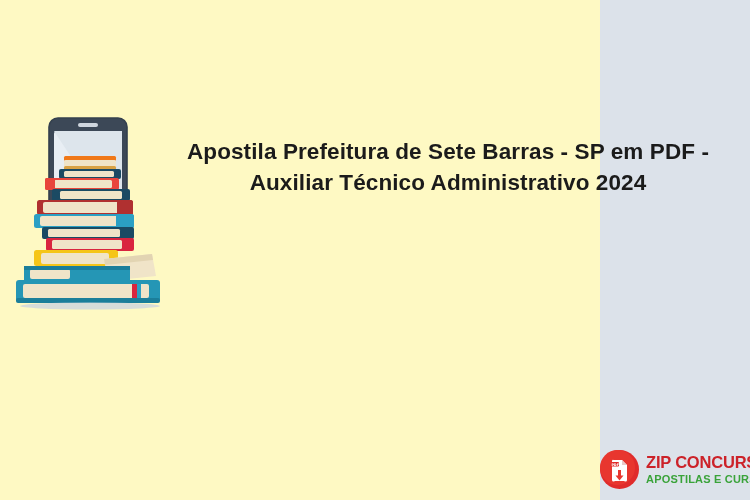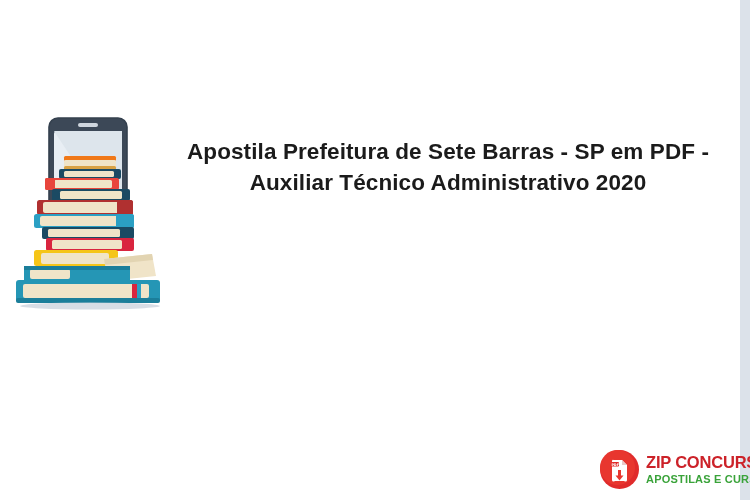--- a/index.html
+++ b/index.html
@@ -8,23 +8,23 @@
   }
   body {
     width: 750px;
     height: 500px;
     background: #dce2ea;
     font-family: "Liberation Sans", sans-serif;
     overflow: hidden;
   }
   .canvas {
     position: relative;
-    width: 740px;
+    width: 600px;
     height: 500px;
-    background: #ffffff;
+    background: #fef9c3;
   }
 
   
   .illustration {
     position: absolute;
     left: 12px;
     top: 114px;
     width: 154px;
     height: 196px;
   }
@@ -169,21 +169,21 @@
         <rect x="125" y="170" width="4" height="14" fill="#2ba0c4"></rect>
         <rect x="4" y="184" width="144" height="5" rx="2" fill="#1b7e9a"></rect>
       </g>
 
       <ellipse cx="78" cy="192" rx="70" ry="3.5" fill="#cdd5de" opacity="0.8"></ellipse>
     </svg>
   </div>
 
   <div class="title-block">
     <div class="title-text">Apostila Prefeitura de Sete Barras - SP em PDF -</div>
-    <div class="title-text">Auxiliar Técnico Administrativo 2020</div>
+    <div class="title-text">Auxiliar Técnico Administrativo 2024</div>
   </div>
 
   <div class="brand">
     <div class="brand-mark">
       <svg viewBox="0 0 39 39" xmlns="http://www.w3.org/2000/svg" aria-hidden="true">
         <circle cx="19.5" cy="19.5" r="19.5" fill="#e02b2b"></circle>
         <circle cx="17.5" cy="17.5" r="17.5" fill="#e8362f"></circle>
         <path d="M13 10 h9 l5 5 v15 a1.5 1.5 0 0 1 -1.5 1.5 h-12 a1.5 1.5 0 0 1 -1.5 -1.5 v-19 a1.5 1.5 0 0 1 1.5 -1.5 z" fill="#ffffff"></path>
         <path d="M22 10 l5 5 h-5 z" fill="#e9c9c9"></path>
         <rect x="11.5" y="12" width="7.5" height="4.5" rx="1" fill="#e02b2b"></rect>

